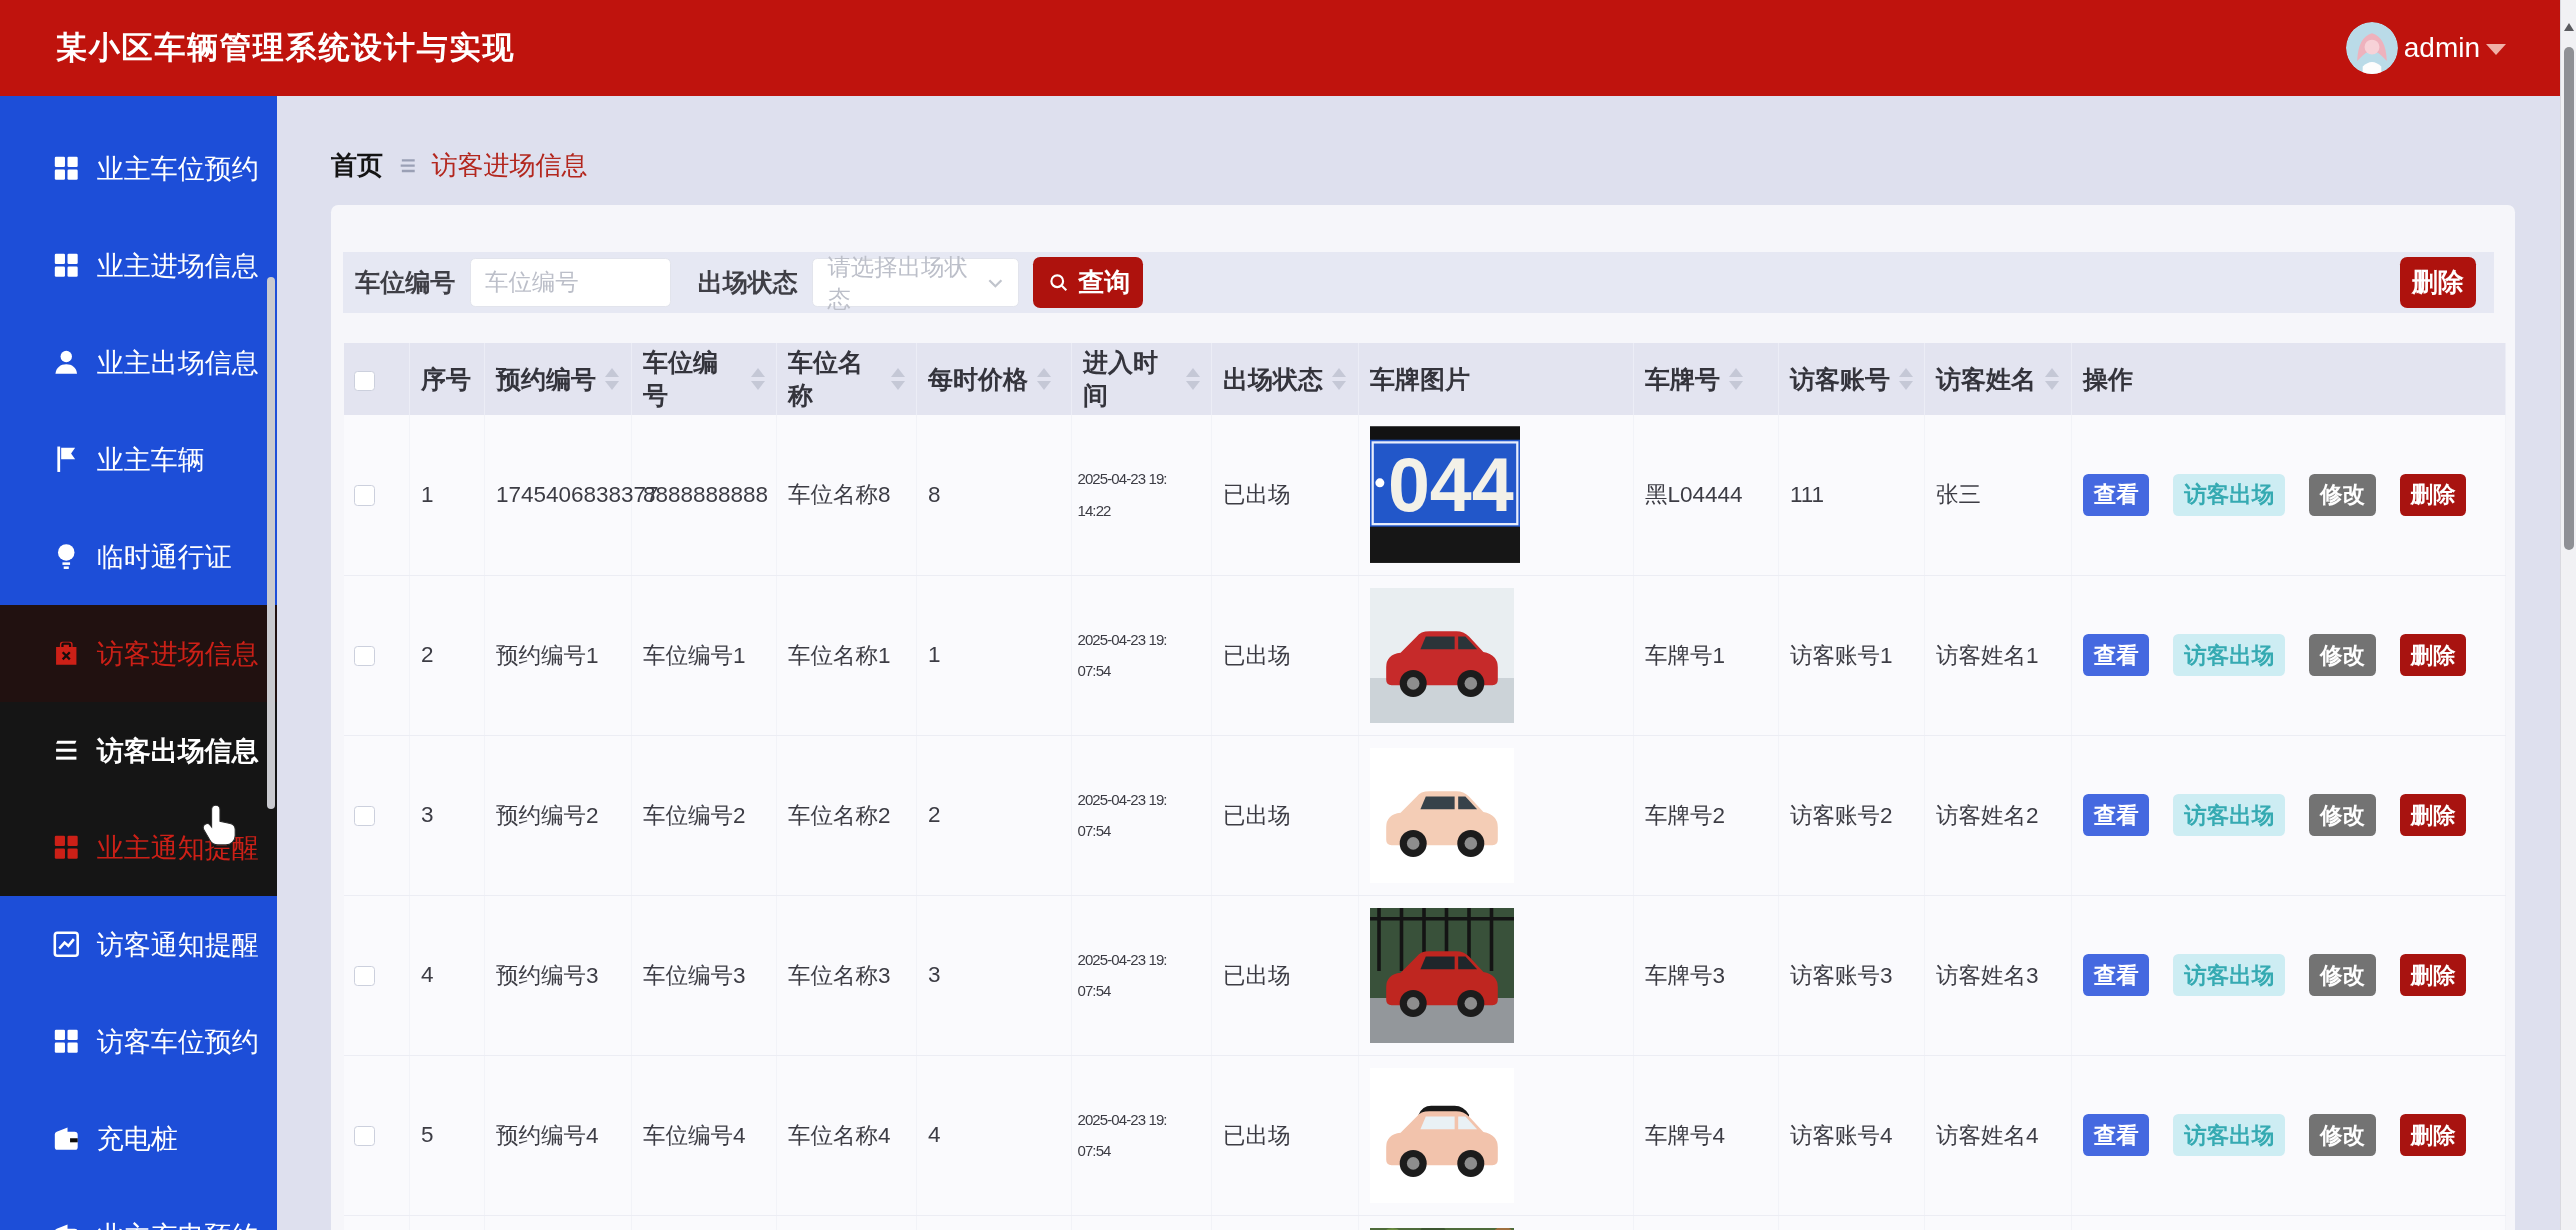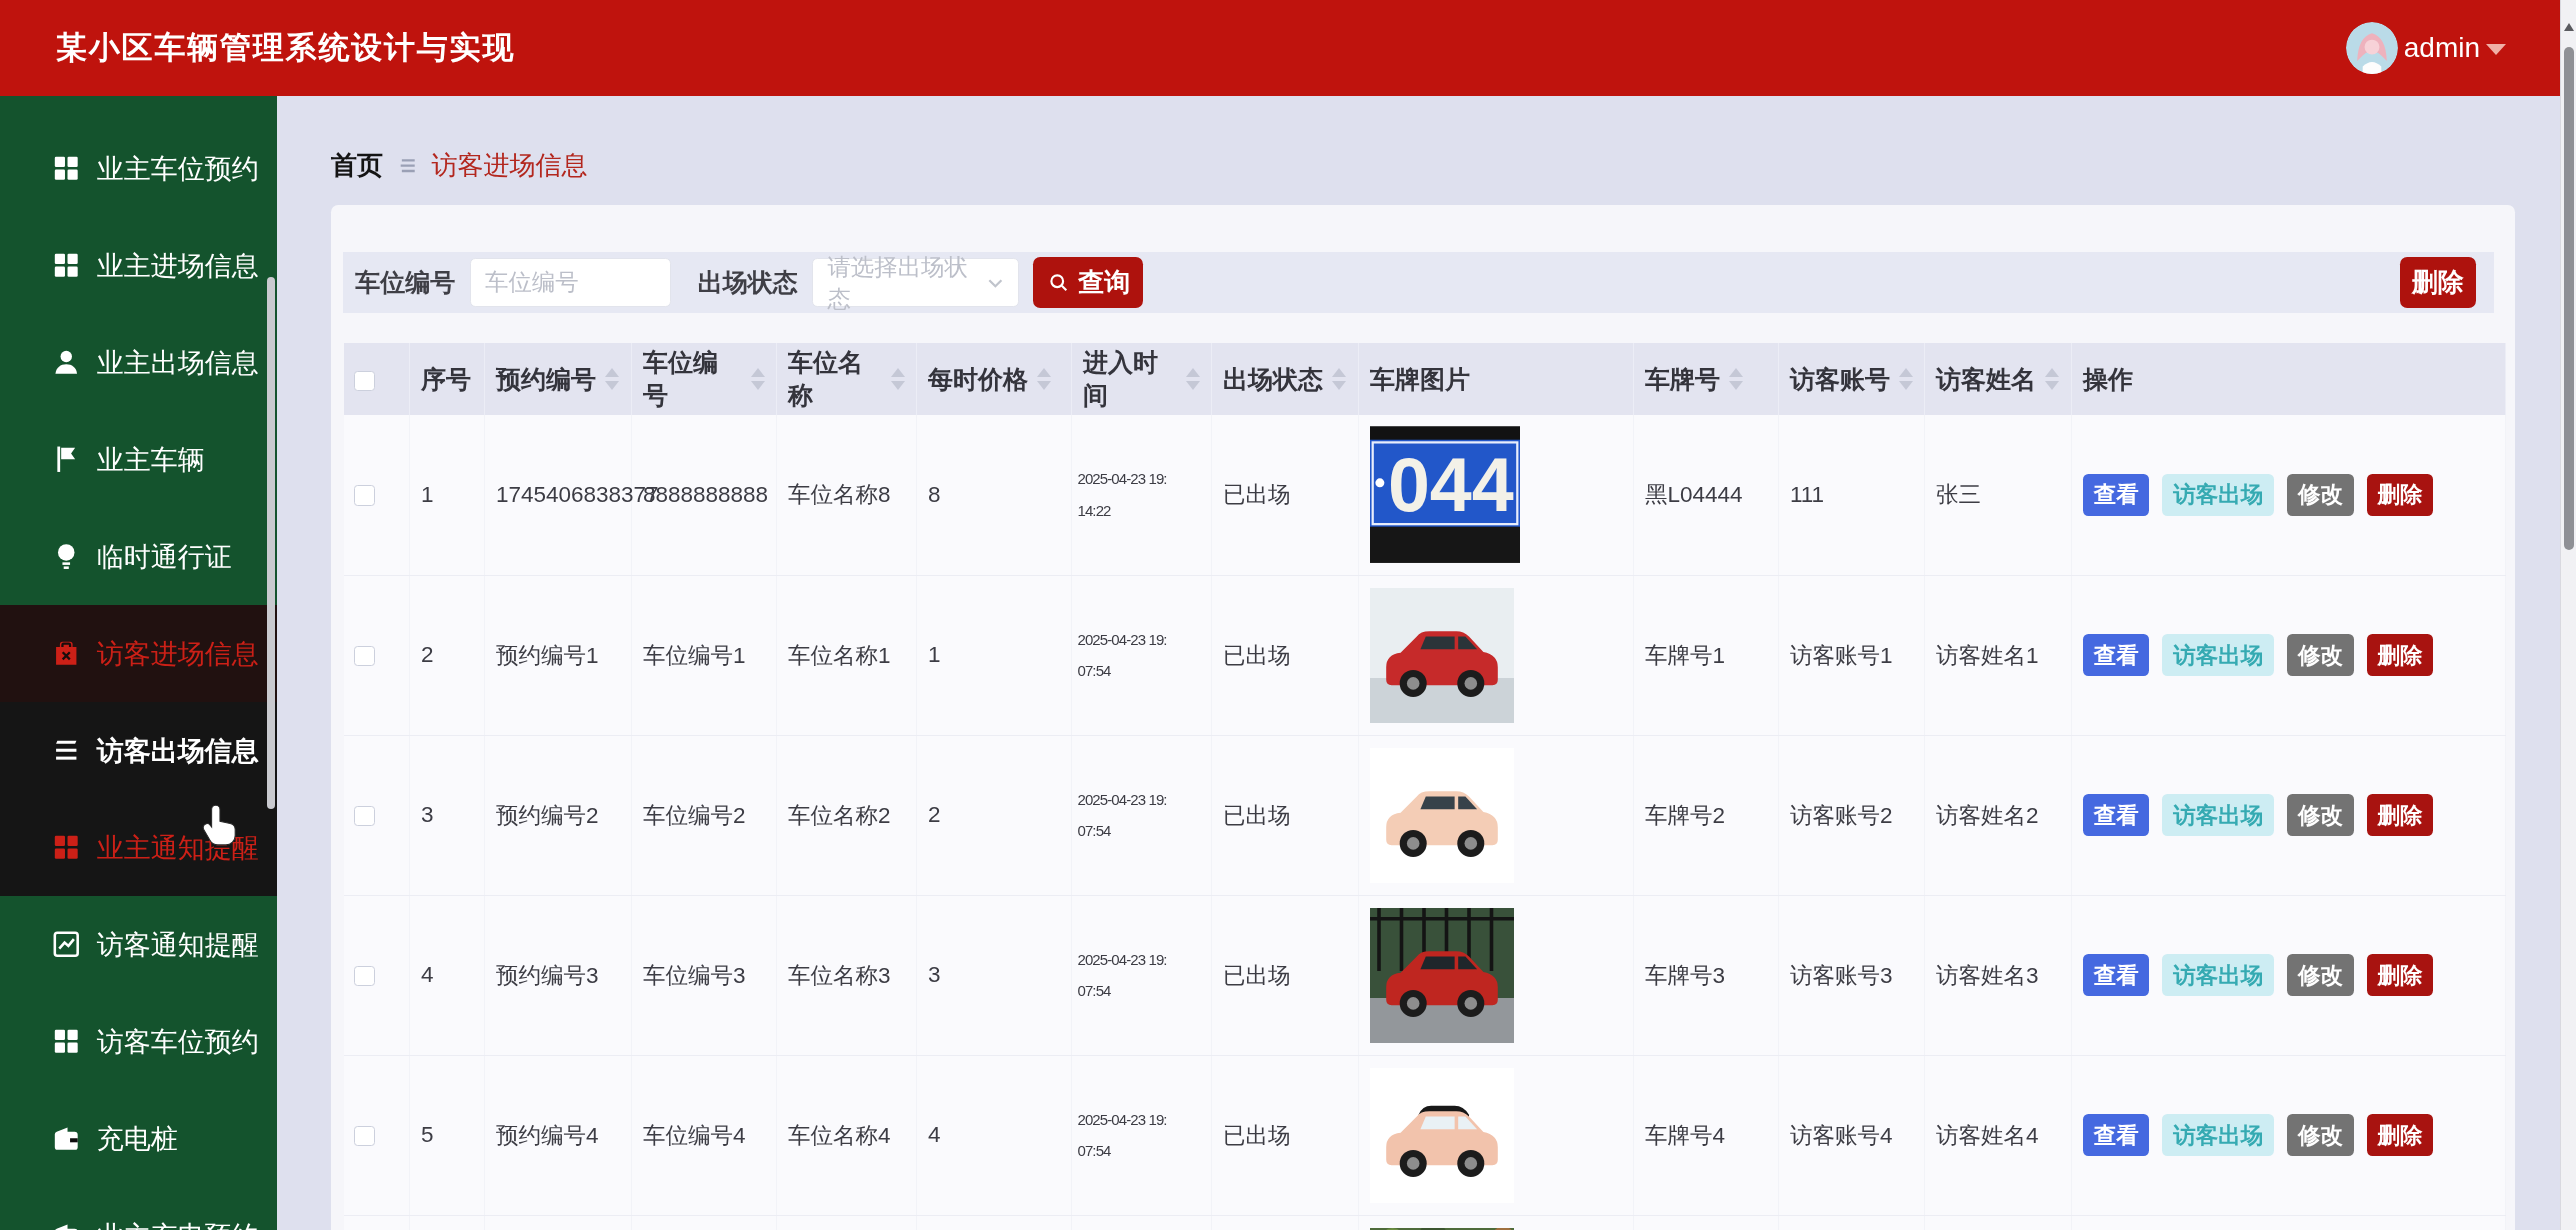--- a/index.html
+++ b/index.html
@@ -10,21 +10,21 @@
   .topbar { position:absolute; left:0; top:0; width:2560px; height:96px;
     background:#bf130d; display:flex; align-items:center; z-index:5; }
   .topbar-title { color:#fff; font-size:31px; font-weight:bold; margin-left:56px; letter-spacing:1.8px; }
   .topbar-user { position:absolute; right:54px; top:0; height:96px; display:flex; align-items:center; gap:6px; cursor:pointer; }
   .avatar { width:52px; height:52px; border-radius:50%; overflow:hidden; display:block; }
   .username { color:#fff; font-size:28px; }
   .user-caret { width:0; height:0; border-left:10px solid transparent; border-right:10px solid transparent;
     border-top:11.7px solid #f0b0a6; margin-top:3.6px; }
 
   
-  .sidebar { position:absolute; left:0; top:96px; width:277px; height:1134px; background:#14532d; z-index:4; }
+  .sidebar { position:absolute; left:0; top:96px; width:277px; height:1134px; background:#1d4ed8; z-index:4; }
   .menu { padding-top:24px; }
   .menu-item { height:97px; display:flex; align-items:center; padding-left:51px; color:#ffffff;
     font-size:27px; cursor:pointer; white-space:nowrap; }
   .menu-item .mi-icon { width:30.5px; height:30.5px; margin-right:15.3px; flex:0 0 30.5px; }
   .menu-item .mi-icon svg { width:30.5px; height:30.5px; display:block; }
   .menu-item.active { background:#211110; color:#cc2017; }
   .menu-item.highlight { background:#151515;font-weight:bold; }
   .menu-item.hover { background:#151515; color:#cc2017; }
   .menu-item.partial { overflow:hidden; }
   .side-scrollbar { position:absolute; right:1.8px; top:181px; width:8px; height:532px;
@@ -70,21 +70,21 @@
     padding:0 10.8px; border-bottom:1.8px solid #ecedf4; border-right:1.8px solid #f2f3f8; vertical-align:middle; }
   .grid td.time-cell { font-size:15px; letter-spacing:-0.9px; white-space:pre; line-height:2.1; padding:0 5.4px; }
   .carets { display:inline-flex; flex-direction:column; gap:3.6px; }
   .caret-up { width:0; height:0; border-left:7.2px solid transparent; border-right:7.2px solid transparent;
     border-bottom:9px solid #c5c8d6; }
   .caret-down { width:0; height:0; border-left:7.2px solid transparent; border-right:7.2px solid transparent;
     border-top:9px solid #c5c8d6; }
   .cb { display:inline-block; width:20.7px; height:20.7px; background:#fff; border:1.8px solid #ccd0dd;
     border-radius:3.6px; cursor:pointer; vertical-align:middle; }
   .plate-img { display:block; }
-  .actions-wrap { display:flex; align-items:center; gap:13px; }
+  .actions-wrap { display:flex; align-items:center; gap:24px; }
   .act-btn { height:42px; border:none; border-radius:5.4px; font-size:22.5px; font-weight:bold; padding:0 10.8px;
     cursor:pointer; font-family:"Liberation Sans","DejaVu Sans",sans-serif; white-space:nowrap; }
   .act-view { background:#4569e0; color:#fff; }
   .act-exit { background:#cdedf3; color:#35aab2;text-align:center; }
   .act-edit { background:#737373; color:#fff; }
   .act-del  { background:#a81310; color:#fff; }
 
   
   .page-scrollbar { position:absolute; right:0; top:0; width:16px; height:1231px; background:#f1f1f4;
     border-left:0.9px solid #d9d9e0; z-index:10; }

